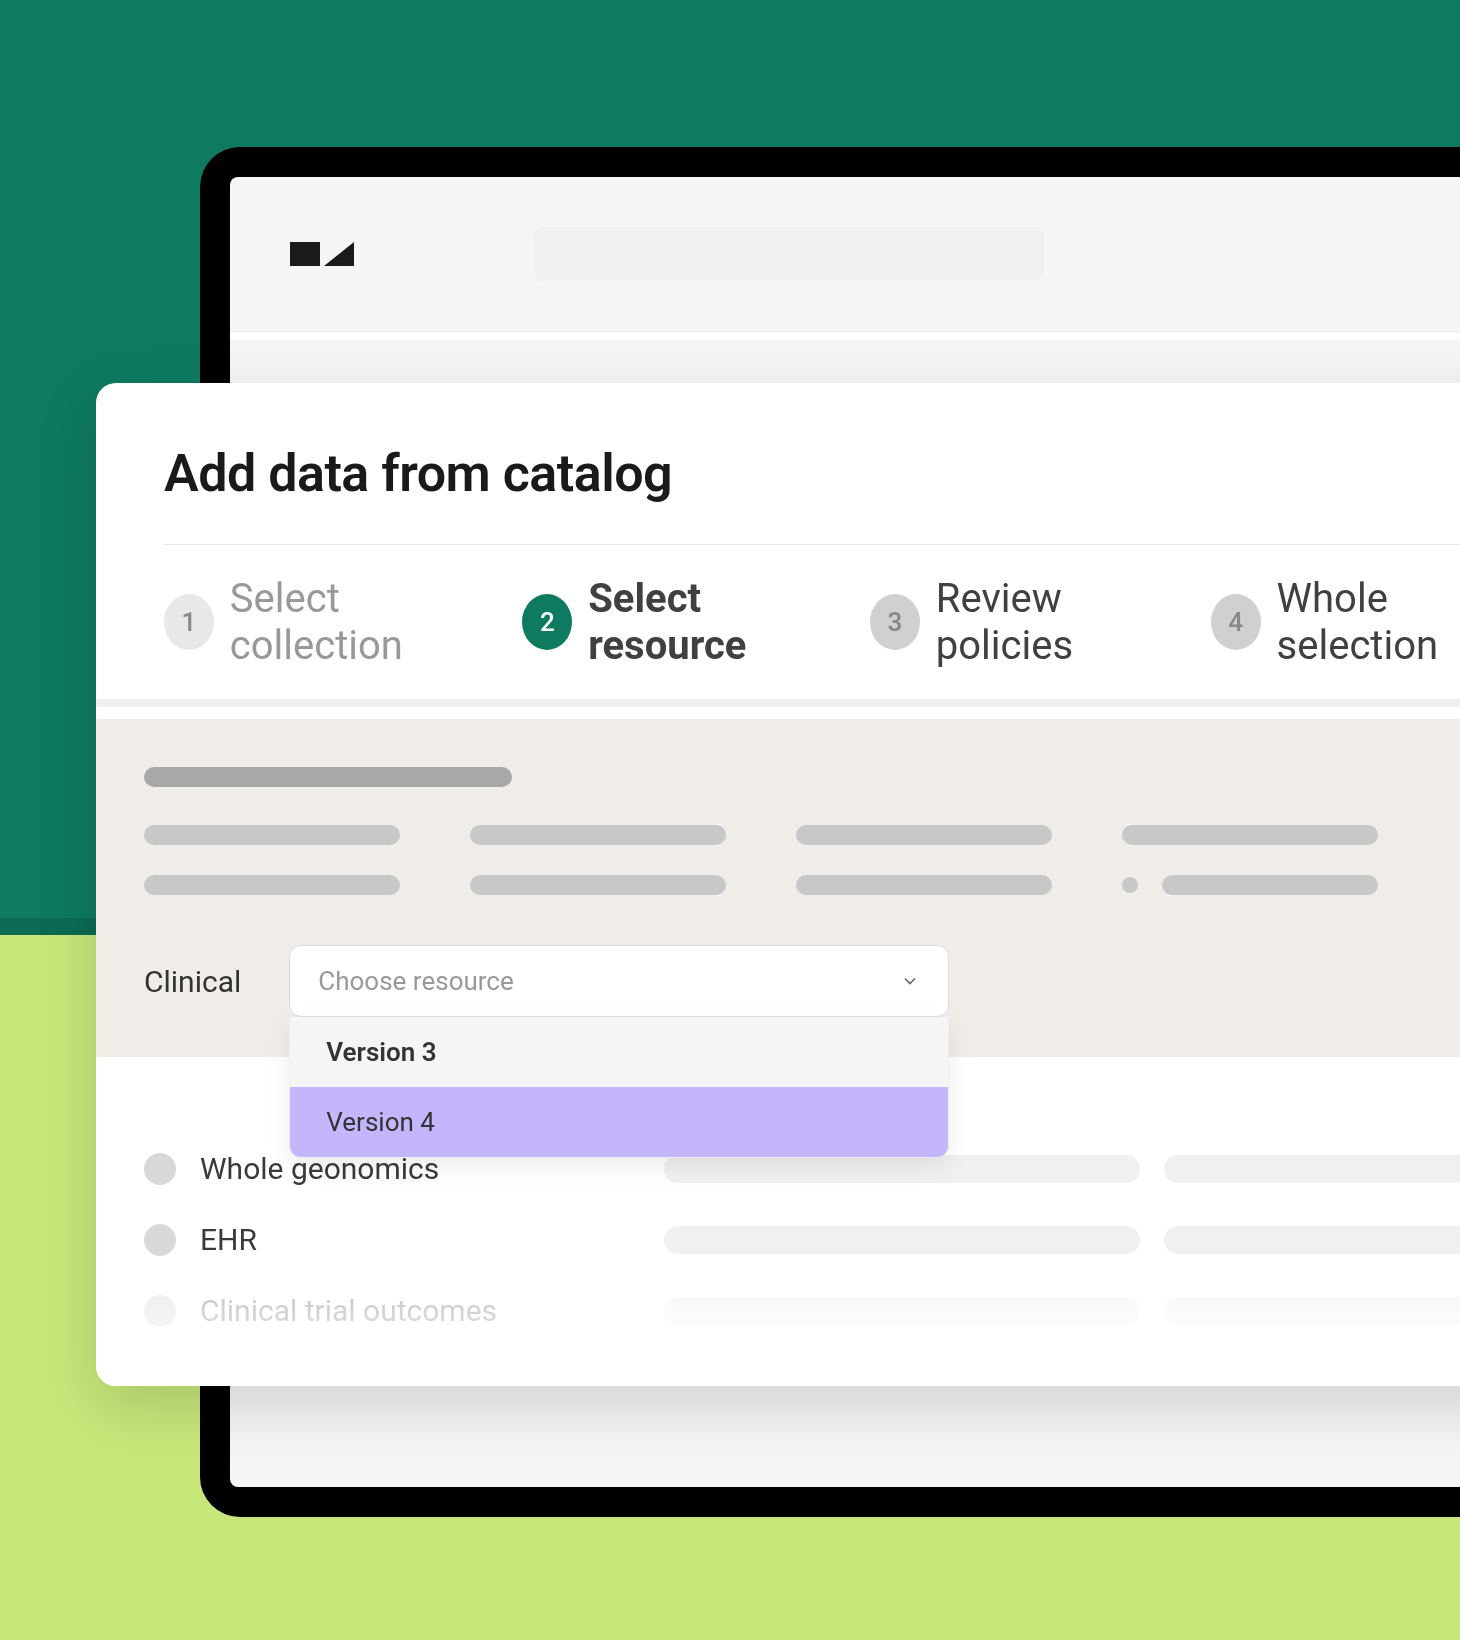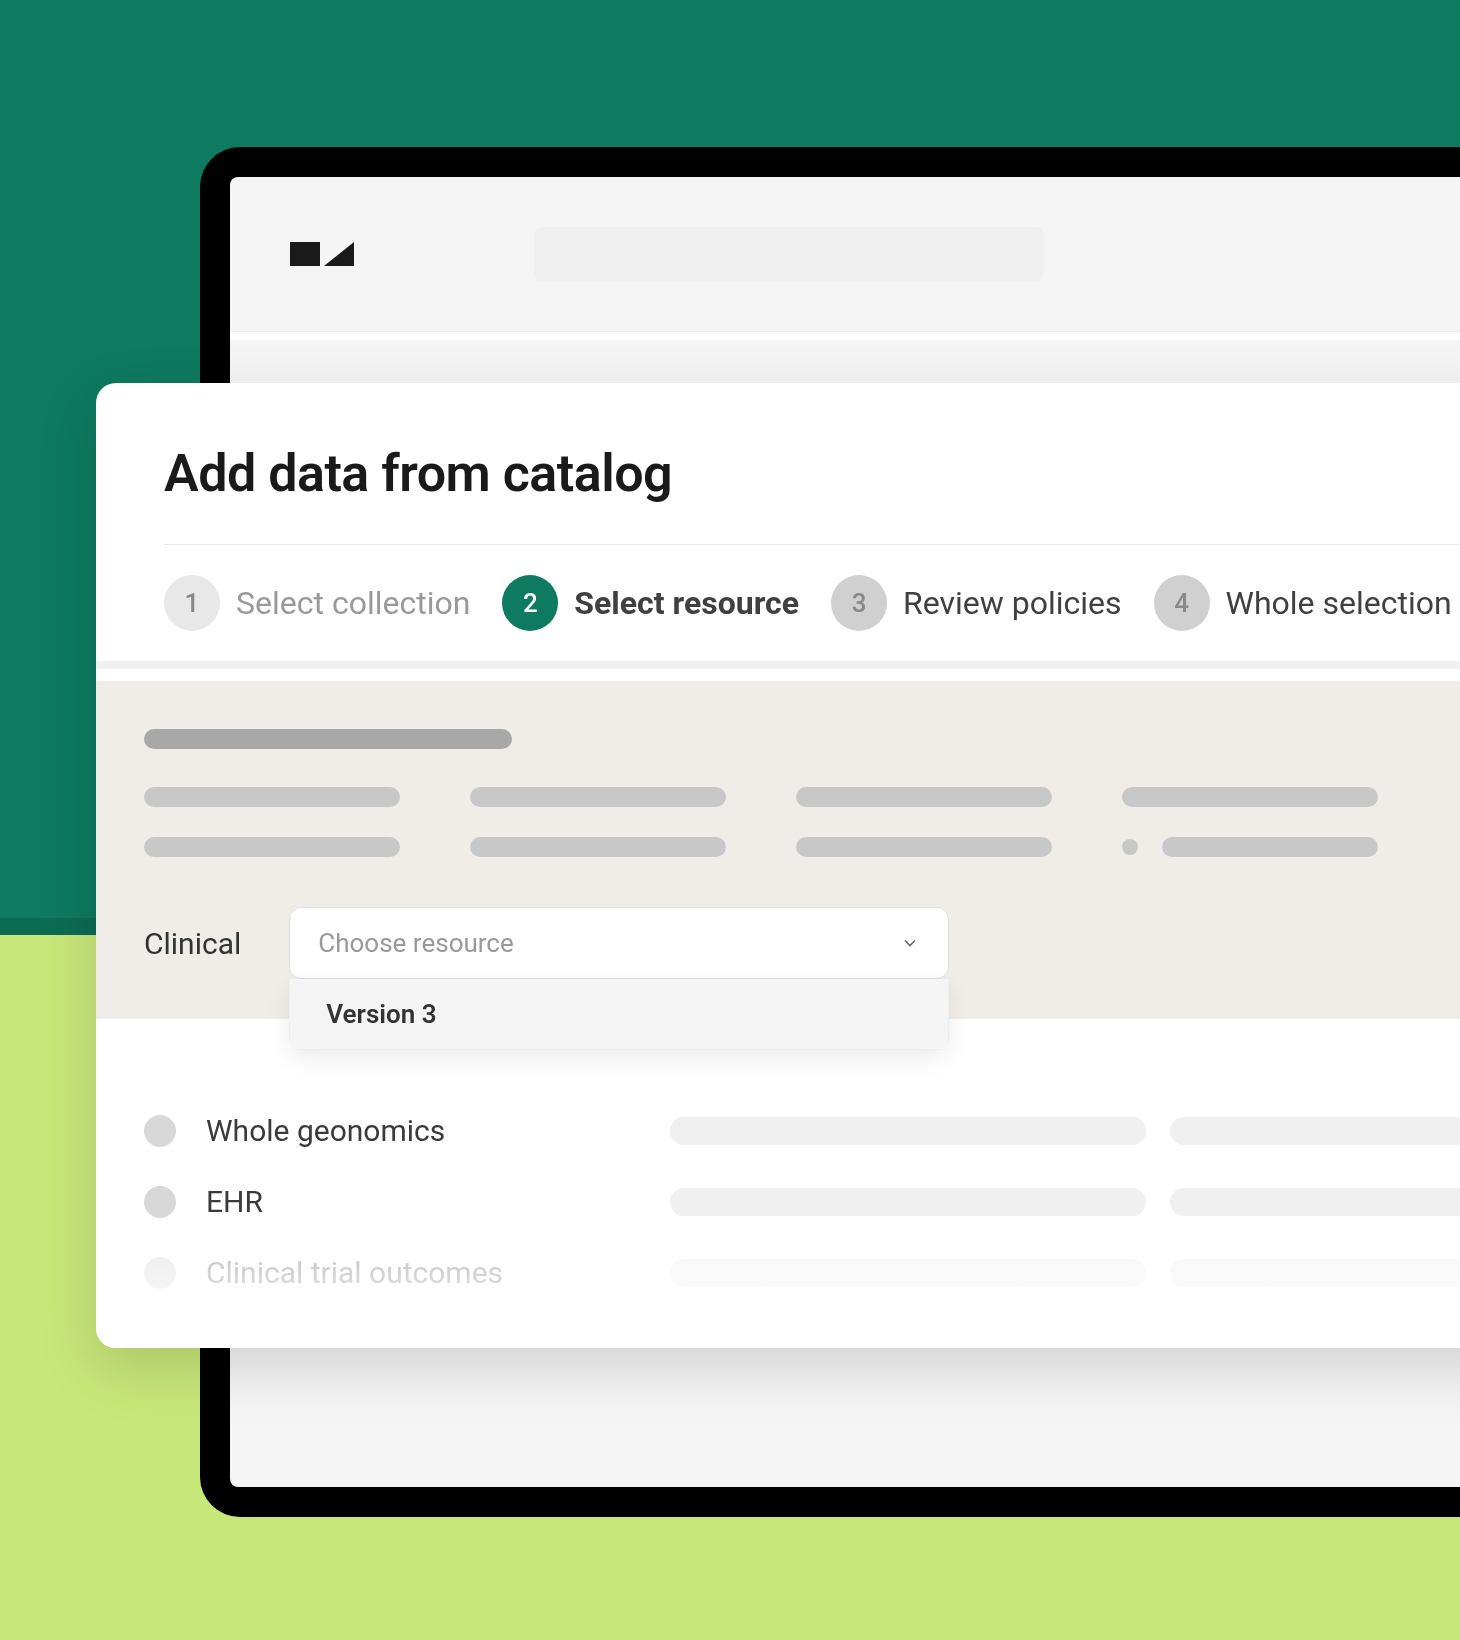--- a/index.html
+++ b/index.html
@@ -134,23 +134,22 @@
       background: #0e7a5f;
       color: #fff;
     }
     
     .step-num.pending {
       background: #d0d0d0;
       color: #888;
     }
     
     .step-label {
-      font-size: 32px;
+      font-size: 40px;
       font-weight: 400;
-      text-align: right;
     }
     
     .step-label.inactive {
       color: #999;
     }
     
     .step-label.active {
       color: #404040;
       font-weight: 700;
     }
@@ -284,21 +283,20 @@
     
     .radio.faded {
       background: #ebebeb;
     }
     
     .resource-label {
       font-size: 30px;
       color: #3a3a3a;
       font-weight: 400;
       width: 440px;
-      margin-left: 6px;
     }
     
     .resource-label.faded {
       color: #b8b8b8;
     }
     
     .resource-pills {
       display: flex;
       gap: 24px;
     }
@@ -394,20 +392,21 @@
       <div class="versions-label">Clinical</div>
       <div class="dropdown">
         <div class="dropdown-trigger">
           <span class="dropdown-placeholder">Choose resource</span>
           <svg class="chevron" viewBox="0 0 24 24" fill="none" stroke="#666" stroke-width="2">
             <polyline points="6 9 12 15 18 9"></polyline>
           </svg>
         </div>
         <div class="dropdown-menu">
           <div class="dropdown-item highlighted">Version 3</div>
+          <div class="dropdown-item">Version 4</div>
         </div>
       </div>
     </div>
   </div>
 
   <div class="resource-list">
     <div class="resource-item">
       <div class="radio"></div>
       <div class="resource-label">Whole geonomics</div>
       <div class="resource-pills">

